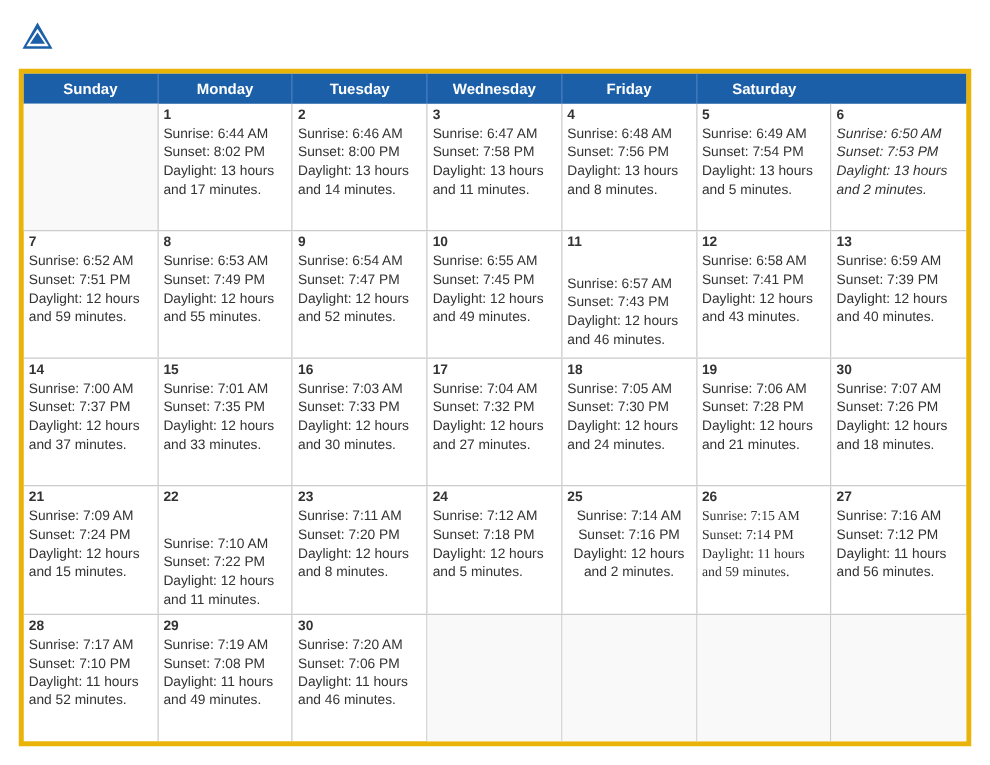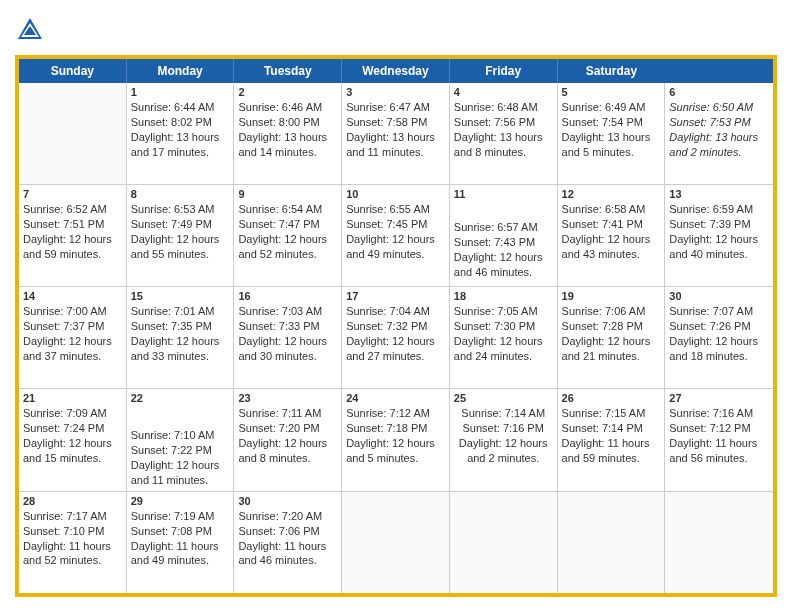--- a/index.html
+++ b/index.html
@@ -322,21 +322,21 @@
           </div>
           <div class="cal-cell">
             <div class="day-number">25</div>
             <div class="cell-text" style="white-space: pre-line; text-align: center;">Sunrise: 7:14 AM
 Sunset: 7:16 PM
 Daylight: 12 hours
 and 2 minutes.</div>
           </div>
           <div class="cal-cell">
             <div class="day-number">26</div>
-            <div class="cell-text" style="white-space: pre-line;">Sunrise: 7:15 AM
+            <div class="cell-text" style="white-space: pre-line; font-family: Liberation Serif, serif;">Sunrise: 7:15 AM
 Sunset: 7:14 PM
 Daylight: 11 hours
 and 59 minutes.</div>
           </div>
           <div class="cal-cell">
             <div class="day-number">27</div>
             <div class="cell-text" style="white-space: pre-line;">Sunrise: 7:16 AM
 Sunset: 7:12 PM
 Daylight: 11 hours
 and 56 minutes.</div>

